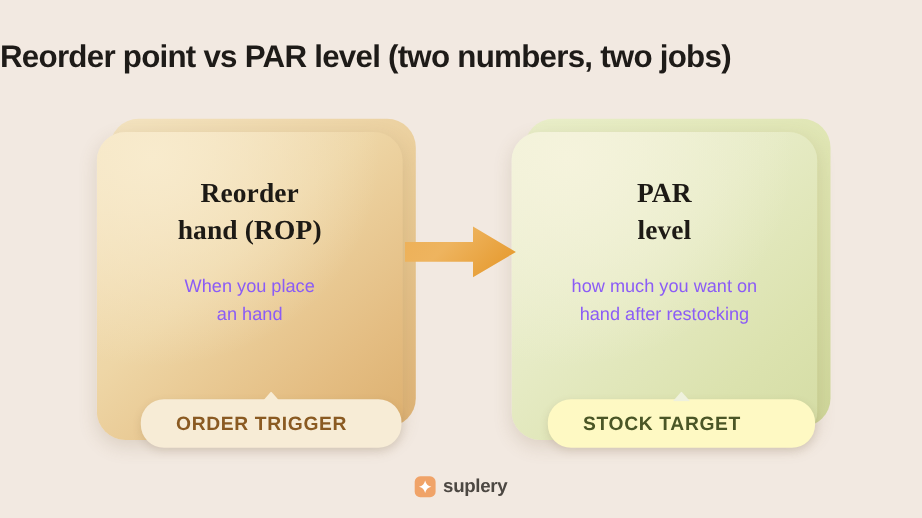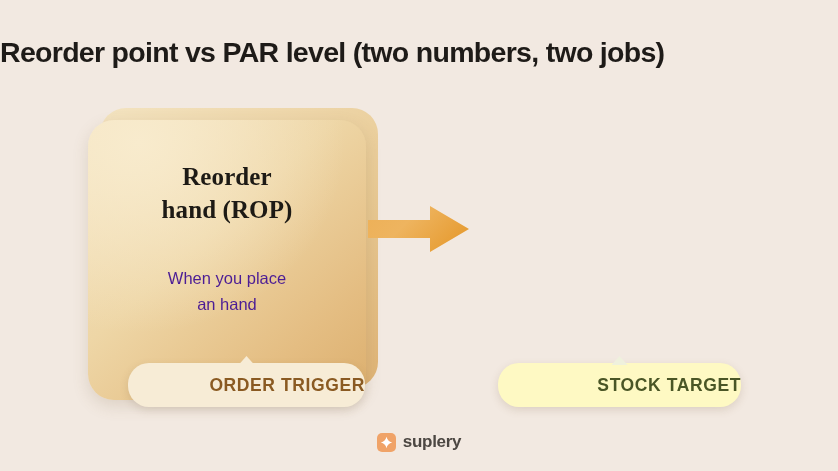--- a/index.html
+++ b/index.html
@@ -101,36 +101,36 @@
   .card-heading {
     font-family: "Liberation Serif", serif;
     font-weight: bold;
     font-size: 25px;
     line-height: 1.32;
     text-align: center;
     color: #1d1a15;
     letter-spacing: 0.1px;
   }
   .card-sub {
-    margin-top: 40px;
+    margin-top: 22px;
     font-family: "Liberation Sans", sans-serif;
     font-size: 16.5px;
     line-height: 1.55;
     text-align: center;
-    color: #4c1d95;
+    color: #8b5cf6;
   }
 
   
   .badge {
     position: absolute;
     height: 44px;
     border-radius: 21px;
     display: flex;
     align-items: center;
-    justify-content: flex-end;
+    justify-content: flex-start;
     font-family: "Liberation Sans", sans-serif;
     font-weight: bold;
     font-size: 17.5px;
     letter-spacing: 0.6px;
     box-shadow: 0 3px 8px rgba(120, 95, 60, 0.18);
     padding-left: 32px;
   }
   .badge .notch {
     position: absolute;
     top: -7px;
@@ -209,20 +209,34 @@
         <div>Reorder</div>
         <div>hand (ROP)</div>
       </div>
       <div class="card-sub">
         <div>When you place</div>
         <div>an hand</div>
       </div>
     </div>
   </div>
 
+  <div class="card-wrap right">
+    <div class="card-back"></div>
+    <div class="card-face"></div>
+    <div class="card-inner">
+      <div class="card-heading">
+        <div>PAR</div>
+        <div>level</div>
+      </div>
+      <div class="card-sub">
+        <div>how much you want on</div>
+        <div>hand after restocking</div>
+      </div>
+    </div>
+  </div>
 
   <div class="arrow">
     <svg width="102" height="48" viewBox="0 0 102 48" xmlns="http://www.w3.org/2000/svg">
       <defs>
         <linearGradient id="arrowGrad" x1="0" y1="0" x2="1" y2="0.45">
           <stop offset="0%" stop-color="#edb057"></stop>
           <stop offset="45%" stop-color="#eeb45f"></stop>
           <stop offset="100%" stop-color="#e79e36"></stop>
         </linearGradient>
       </defs>

